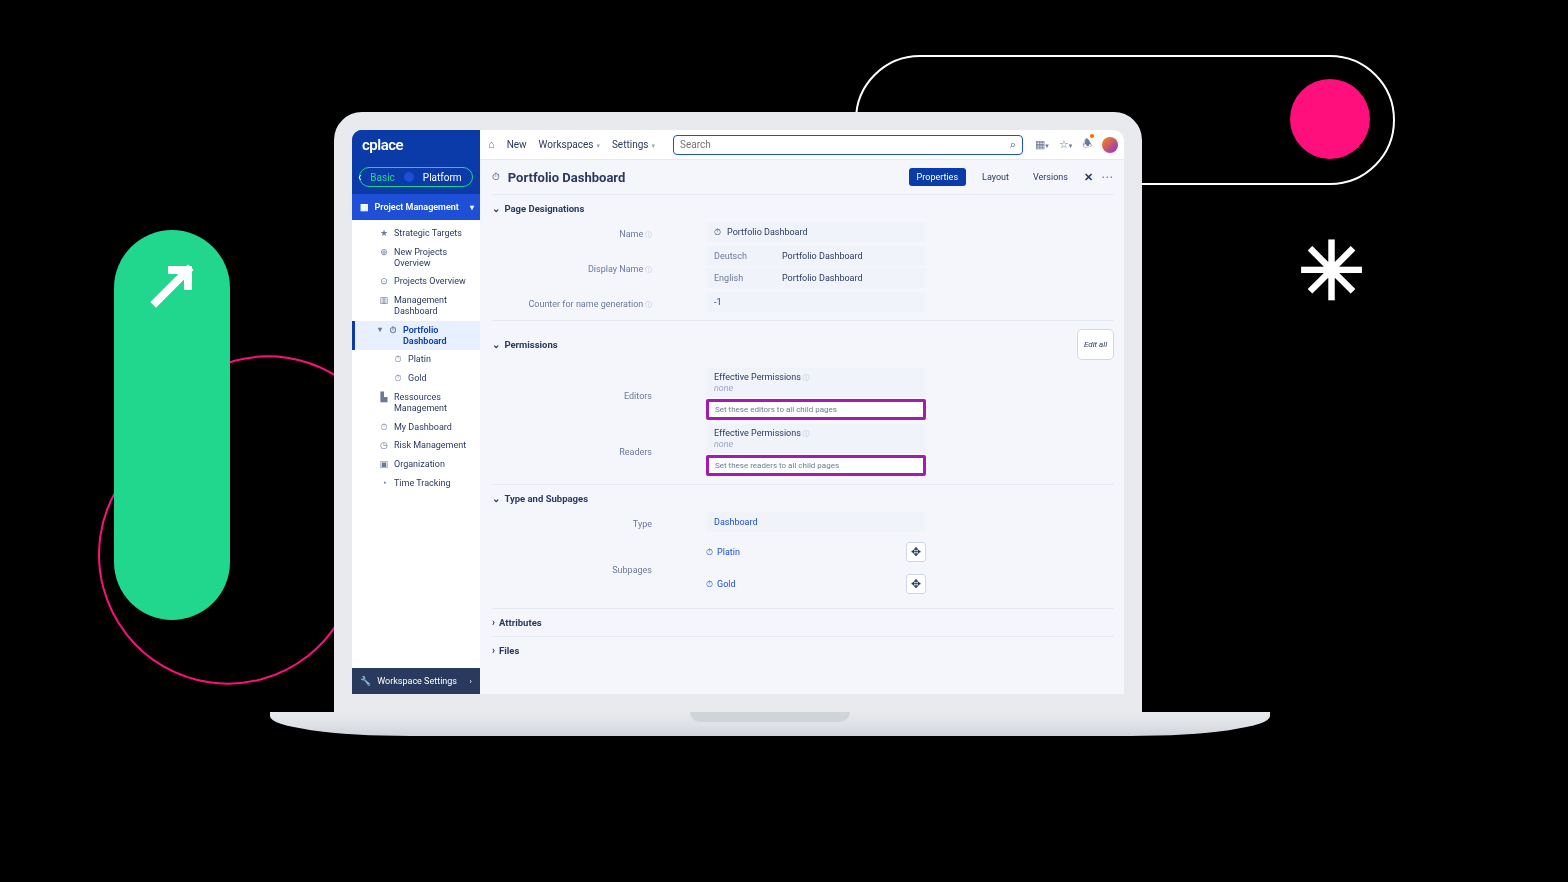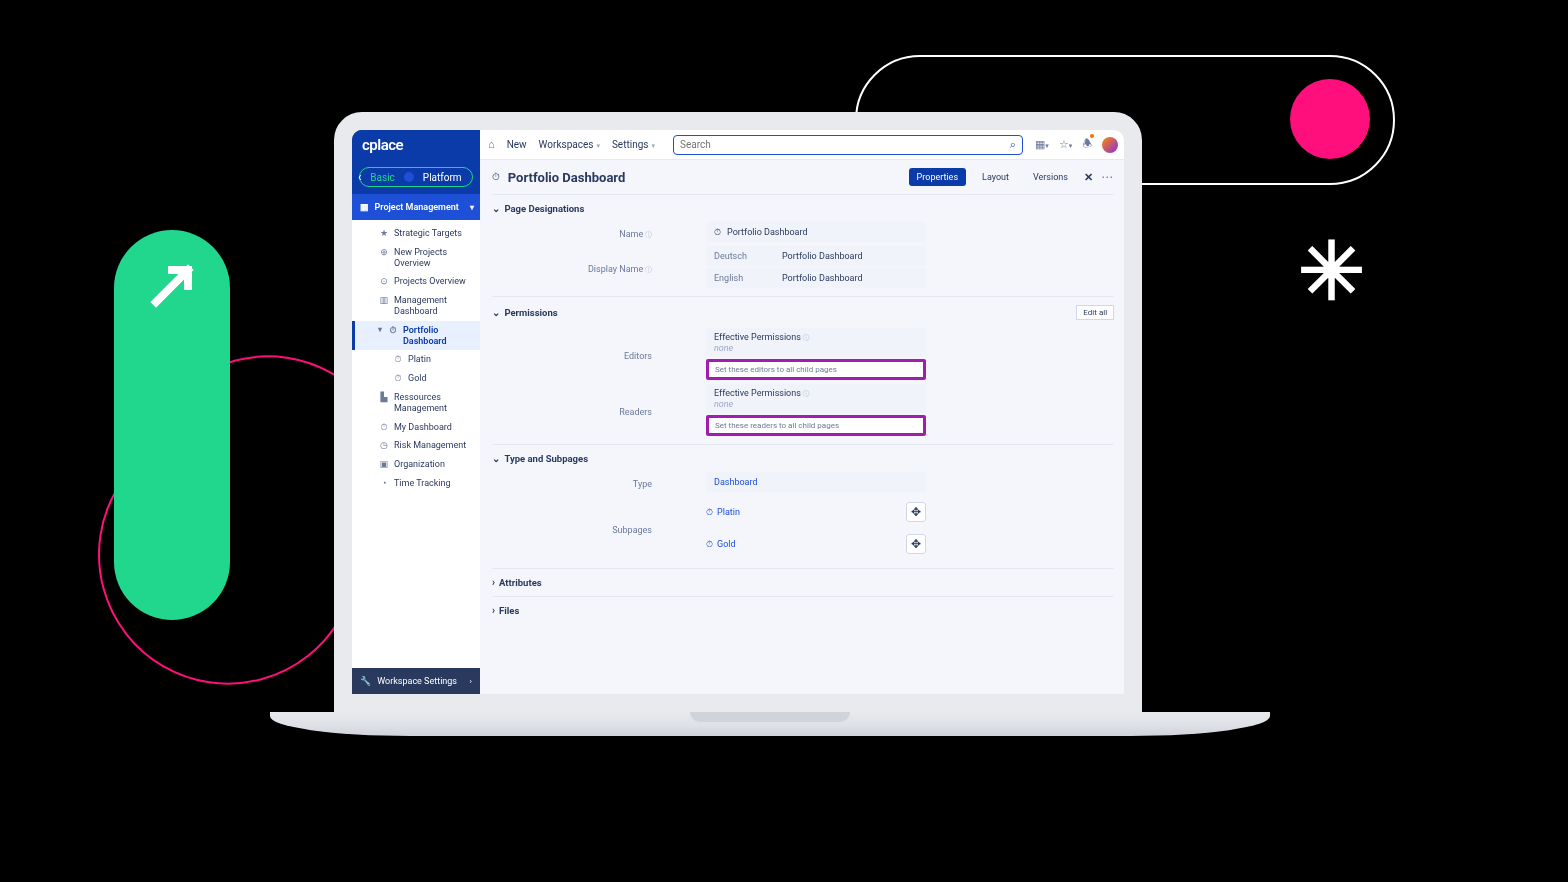--- a/index.html
+++ b/index.html
@@ -63,21 +63,21 @@
   .tabs { margin-left: auto; display: flex; align-items: center; gap: 8px; }
   .tab { font-size: 9px; padding: 4px 8px; border-radius: 3px; color: #2a3a5e; cursor: pointer; }
   .tab.active { background: #0a3ba8; color: #fff; }
   .tab-close { font-size: 11px; font-weight: bold; cursor: pointer; color:#2a3a5e;}
   .tab-more { font-size: 12px; letter-spacing: 1px; cursor: pointer; color:#6b7a99;}
   
   .content { flex: 1; overflow: auto; padding: 0 12px 0 12px; }
   .section { border-top: 1px solid #e5e9f2; padding: 4px 0; }
   .section-h { display: flex; align-items: center; font-size: 9.5px; font-weight: 700; color: #2a3a5e; cursor: pointer; padding: 4px 0; }
   .section-h .caret { font-size: 10px; margin-right: 4px; }
-  .section-h .right-btn { margin-left: auto; font-size: 8px; border: 1px solid #d0d8e8; padding: 2px 6px; border-radius: 0; font-weight: normal; cursor:pointer; background:#fff;}
+  .section-h .right-btn { margin-left: auto; font-size: 8px; border: 1px solid #d0d8e8; padding: 10px 6px; border-radius: 5px; font-weight: normal; cursor:pointer; background:#fff;font-style:italic;}
   .form-row { display: flex; align-items: center; margin: 4px 0; gap: 44px; }
   .form-label { width: 170px; text-align: right; font-size: 9px; color: #6b7a99; padding: 4px 10px 0 0; }
   .form-val { flex: 0 0 220px; }
   .field-box { background: #f0f3fa; border-radius: 2px; padding: 4px 8px; font-size: 9px; color: #2a3a5e; min-height: 20px; display:flex; align-items:center; }
   .field-box.link { color: #1d4fd7; cursor: pointer; }
   .field-sub { background: #fff; border:3px solid #a21caf; font-size: 8px; color: #6b7a99; padding: 3px 6px; margin-top: 2px; cursor:pointer; border-radius:2px;}
   .field-box .la { width: 68px; color: #6b7a99; }
   .info-tip::after { content:" ⓘ"; font-size:7px; color:#b7c1d9;}
   .none { font-style: italic; color: #9aa8c7; }
   .admin-chip { display:inline-flex; align-items:center; gap:4px; color:#1d4fd7; }
@@ -238,20 +238,26 @@
             <div class="field-box">
                   <span class="la">Deutsch</span>
                   <span>Portfolio Dashboard</span>
                 </div>
             <div class="field-box" style="margin-top:2px">
                   <span class="la">English</span>
                   <span>Portfolio Dashboard</span>
                 </div>
           </div>
         </div>
+        <div class="form-row">
+          <div class="form-label info-tip">Counter for name generation</div>
+          <div class="form-val">
+                <div class="field-box">-1</div>
+              </div>
+        </div>
       </div>
 
       <div class="section">
         <div class="section-h">
           <span class="caret">⌄</span>
               <span>Permissions</span>
           <span class="right-btn">Edit all</span>
         </div>
         <div class="form-row">
           <div class="form-label">Editors</div>

